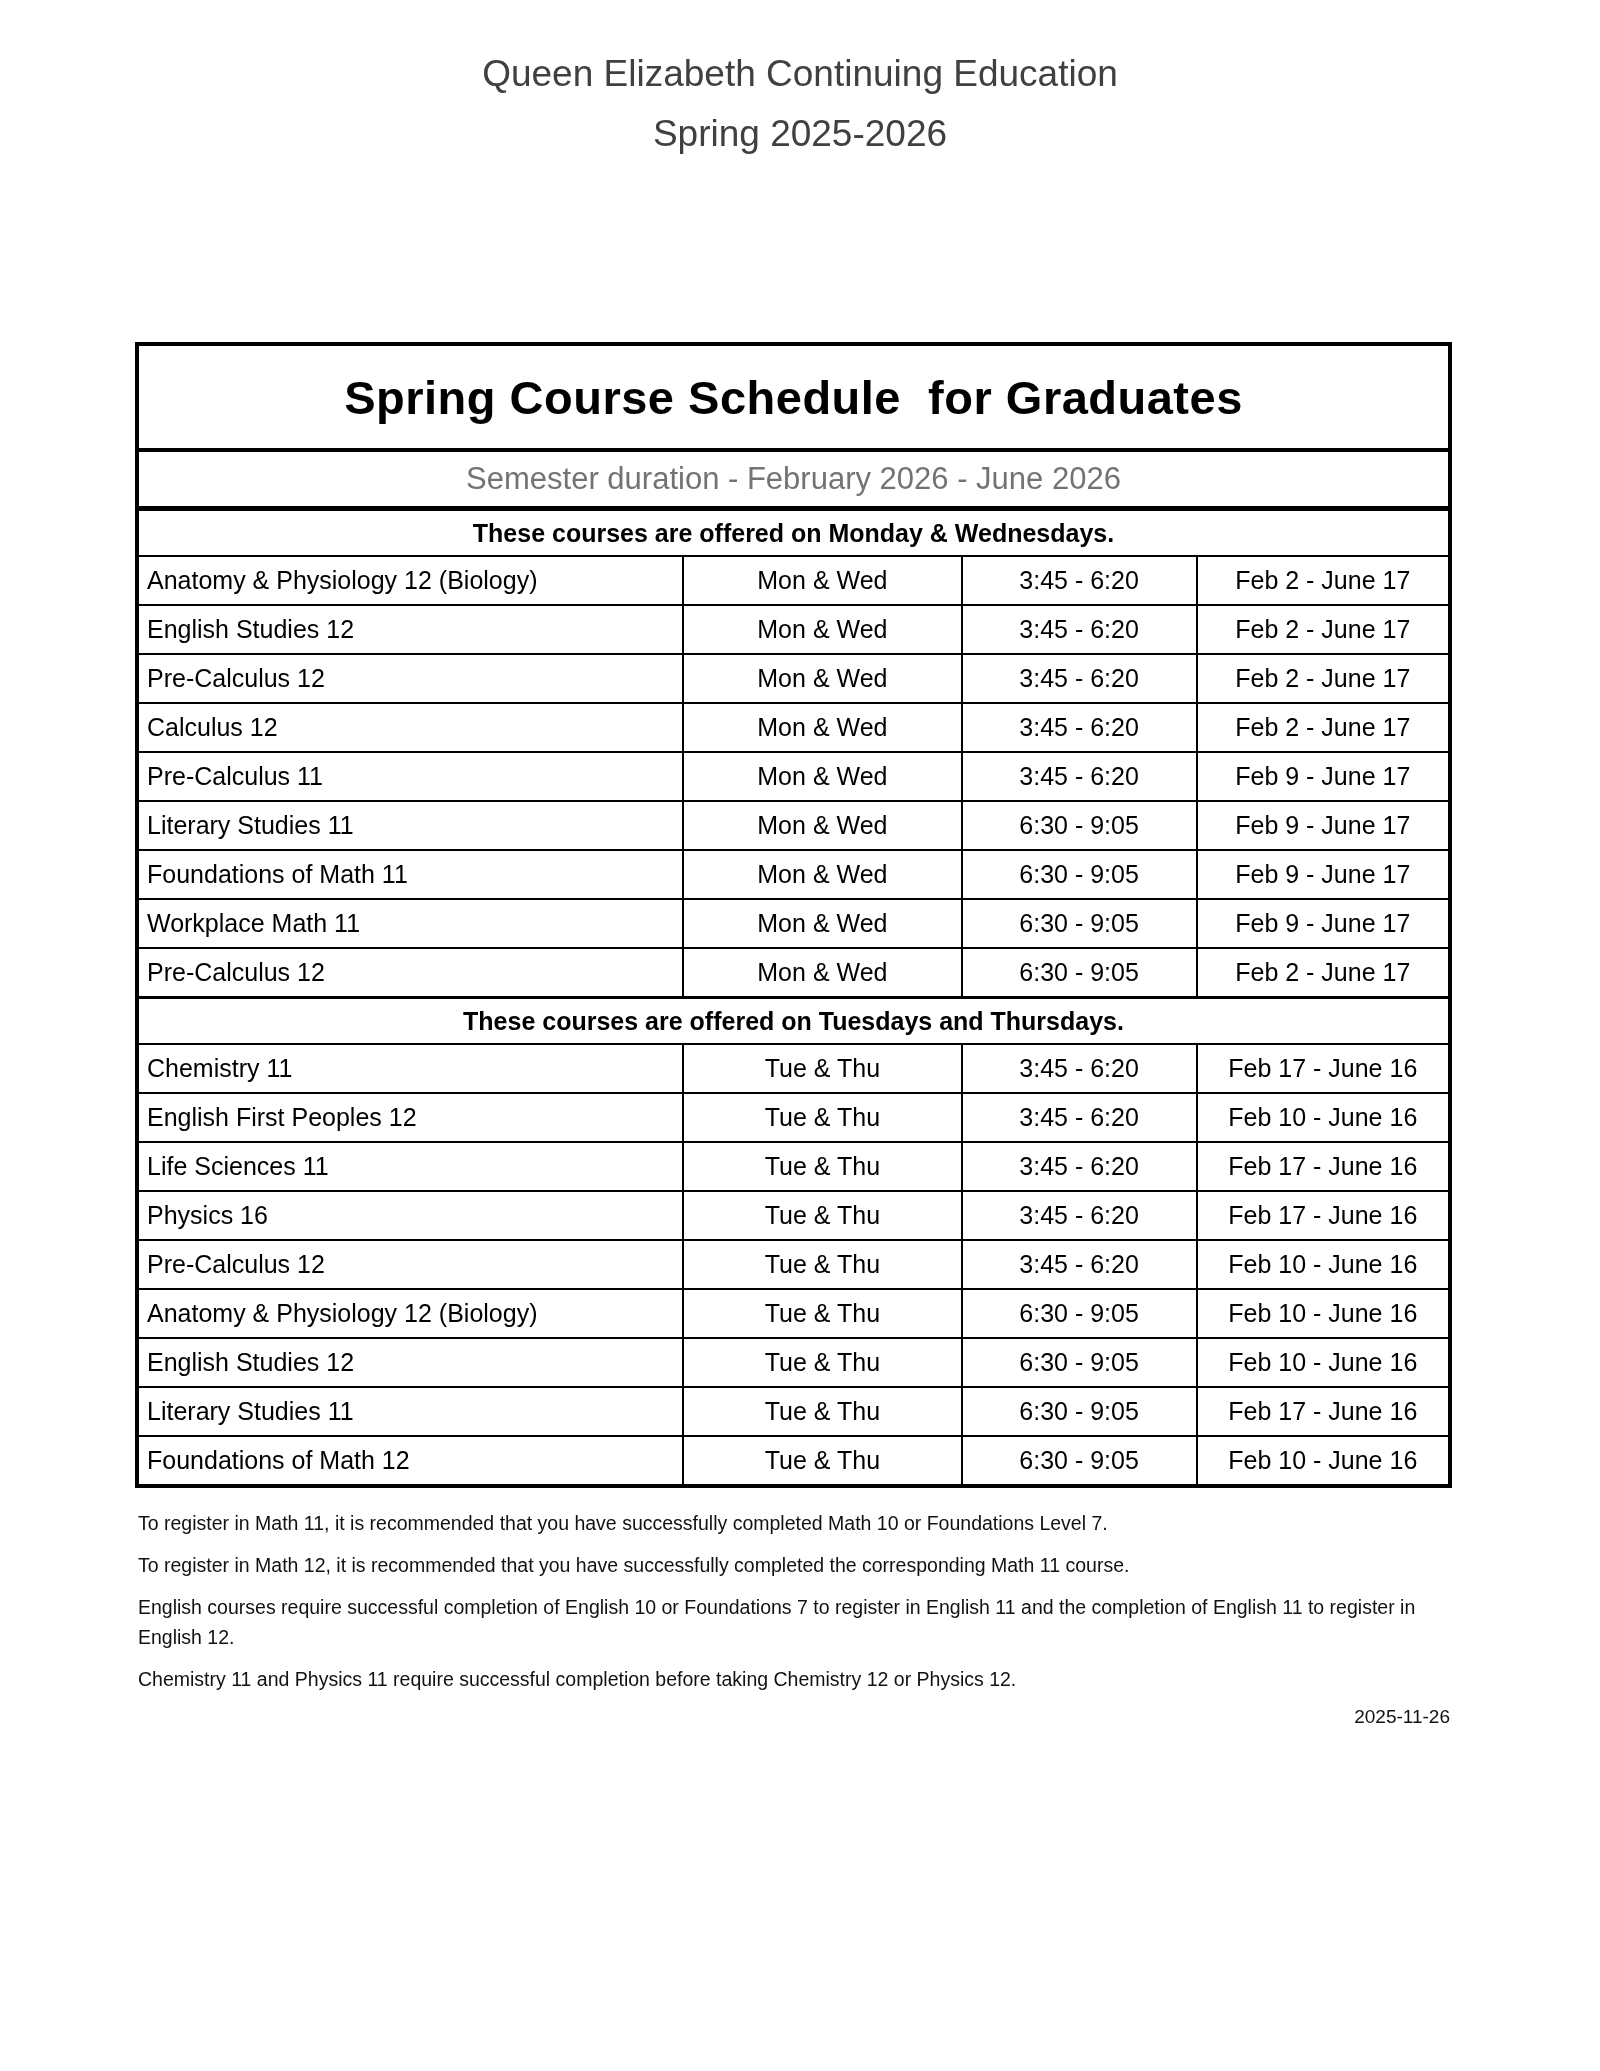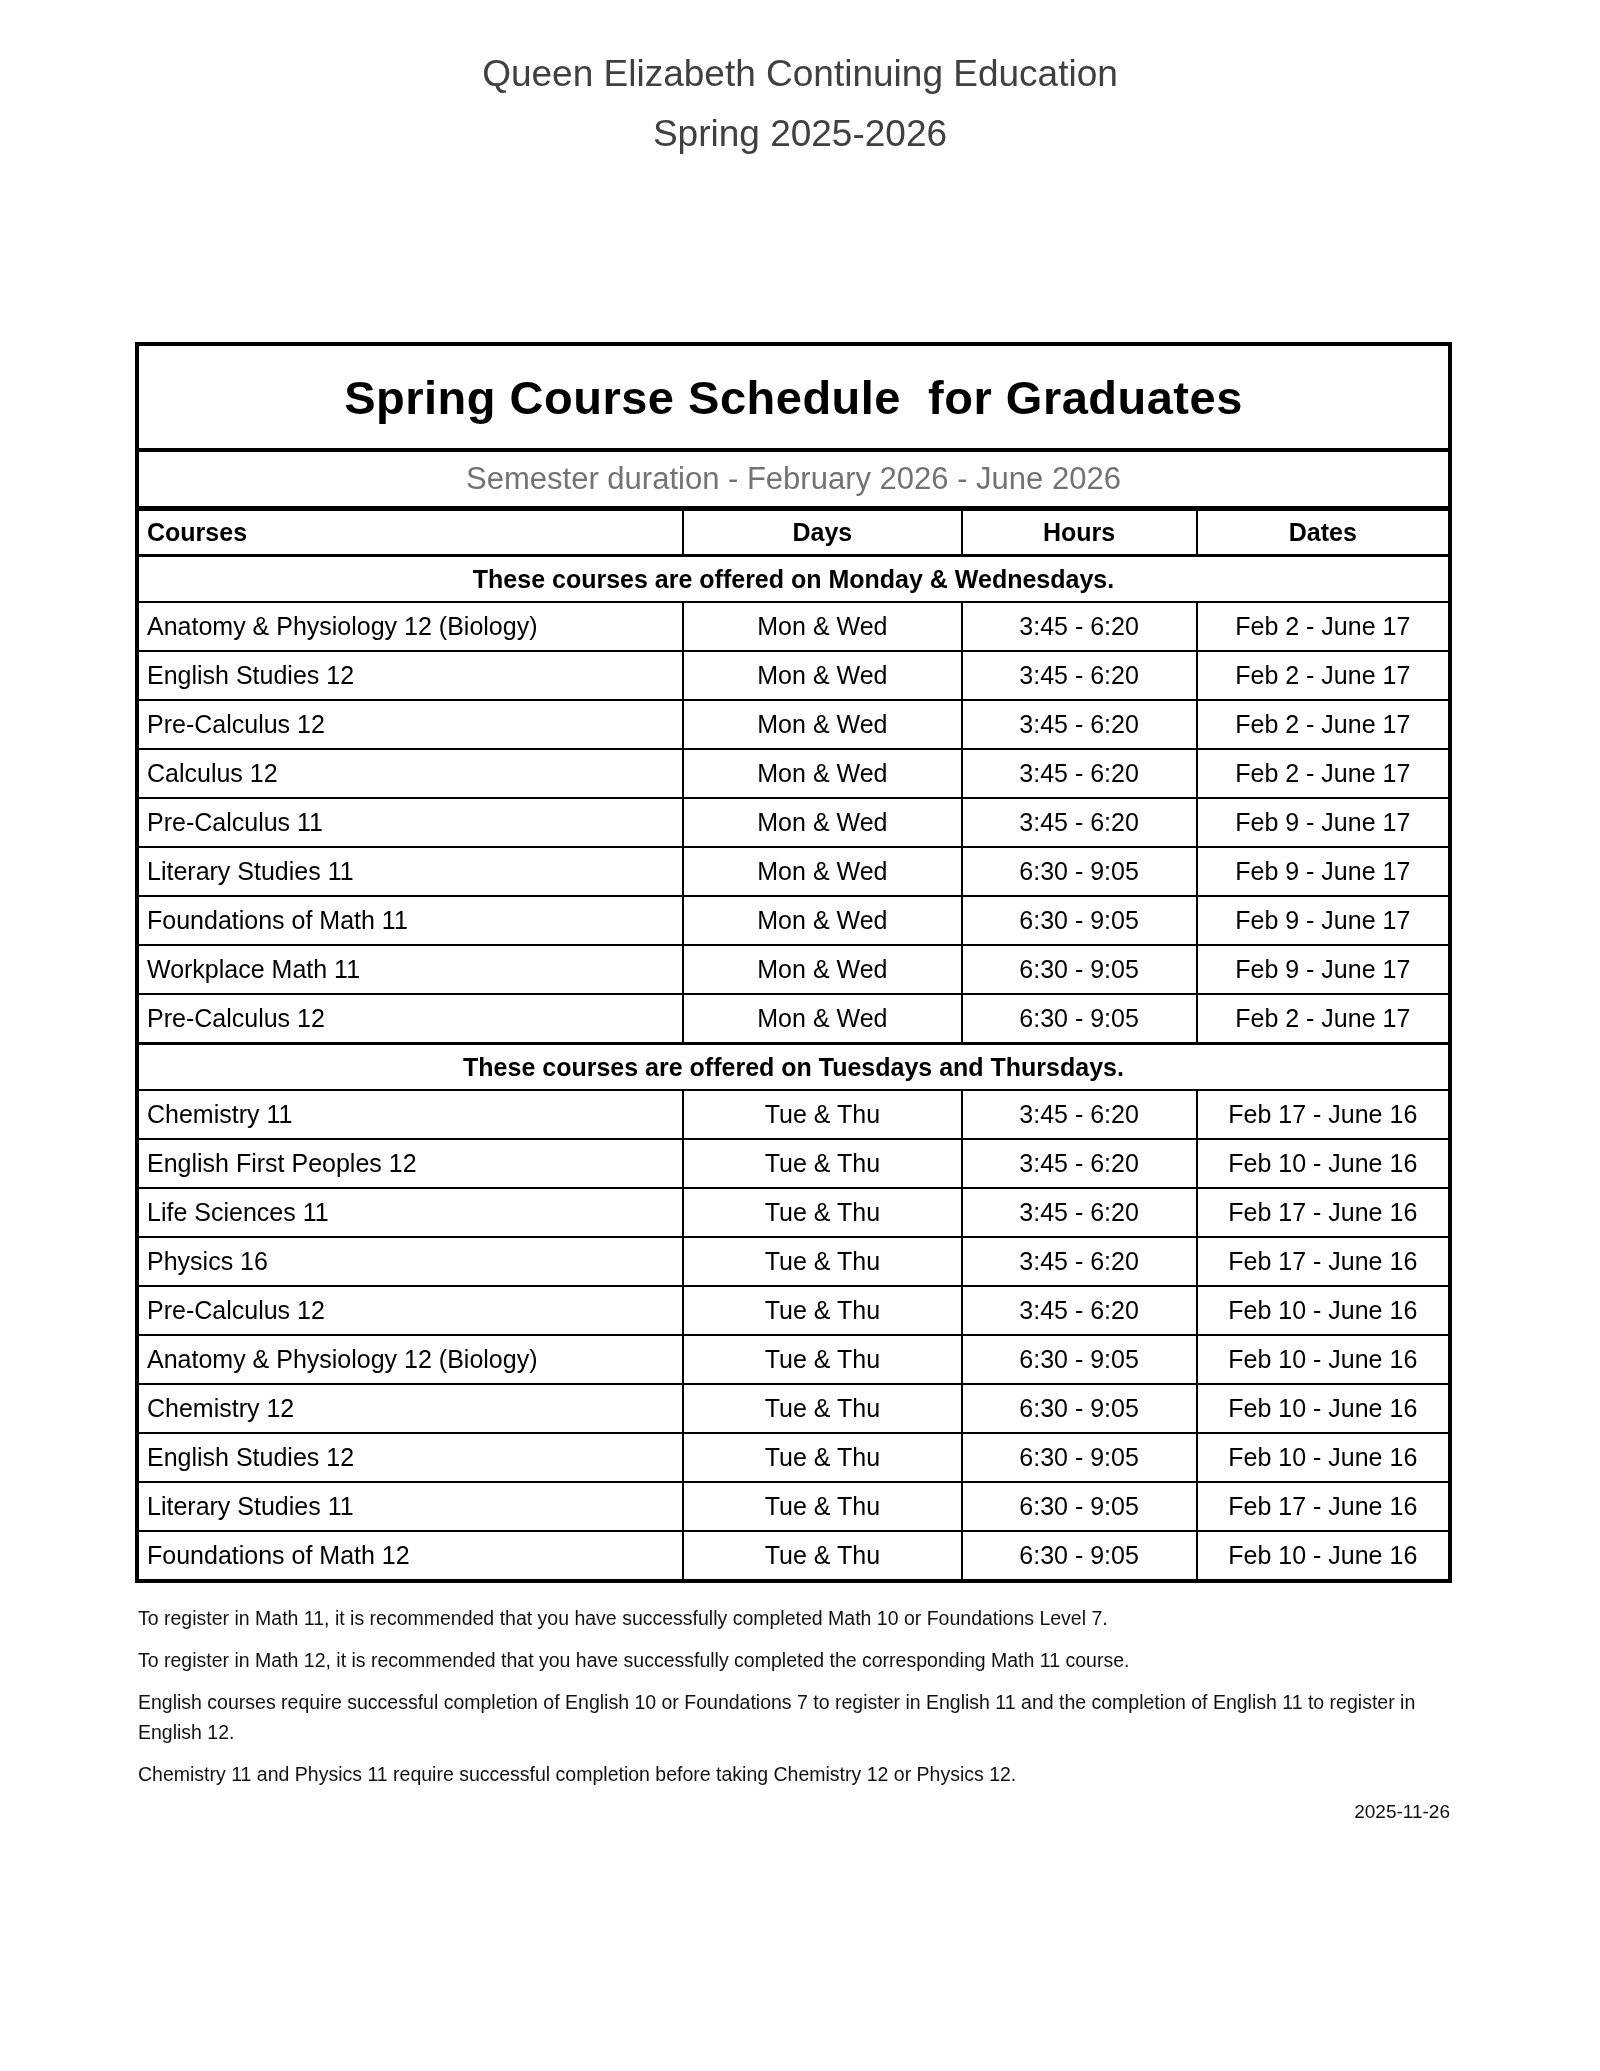--- a/index.html
+++ b/index.html
@@ -119,26 +119,20 @@
       <col style="width:17.9%">
       <col style="width:19.3%">
     </colgroup>
     <tbody>
       <tr class="t-title">
         <td colspan="4">Spring Course Schedule  for Graduates</td>
       </tr>
       <tr class="t-sub">
         <td colspan="4">Semester duration - February 2026 - June 2026</td>
       </tr>
-      <tr class="t-head">
-        <th class="first">Courses</th>
-        <th>Days</th>
-        <th>Hours</th>
-        <th>Dates</th>
-      </tr>
     <tr class="section-row">
           <td colspan="4">These courses are offered on Monday &amp; Wednesdays.</td>
         </tr>
         <tr class="data-row">
           <td class="c-course">Anatomy &amp; Physiology 12 (Biology)</td>
           <td class="c-center">Mon &amp; Wed</td>
           <td class="c-center">3:45 - 6:20</td>
           <td class="c-center">Feb 2 - June 17</td>
         </tr>
         <tr class="data-row">
@@ -217,26 +211,20 @@
           <td class="c-center">Feb 17 - June 16</td>
         </tr>
         <tr class="data-row">
           <td class="c-course">Pre-Calculus 12</td>
           <td class="c-center">Tue &amp; Thu</td>
           <td class="c-center">3:45 - 6:20</td>
           <td class="c-center">Feb 10 - June 16</td>
         </tr>
         <tr class="data-row">
           <td class="c-course">Anatomy &amp; Physiology 12 (Biology)</td>
-          <td class="c-center">Tue &amp; Thu</td>
-          <td class="c-center">6:30 - 9:05</td>
-          <td class="c-center">Feb 10 - June 16</td>
-        </tr>
-        <tr class="data-row">
-          <td class="c-course">Chemistry 12</td>
           <td class="c-center">Tue &amp; Thu</td>
           <td class="c-center">6:30 - 9:05</td>
           <td class="c-center">Feb 10 - June 16</td>
         </tr>
         <tr class="data-row">
           <td class="c-course">English Studies 12</td>
           <td class="c-center">Tue &amp; Thu</td>
           <td class="c-center">6:30 - 9:05</td>
           <td class="c-center">Feb 10 - June 16</td>
         </tr>

